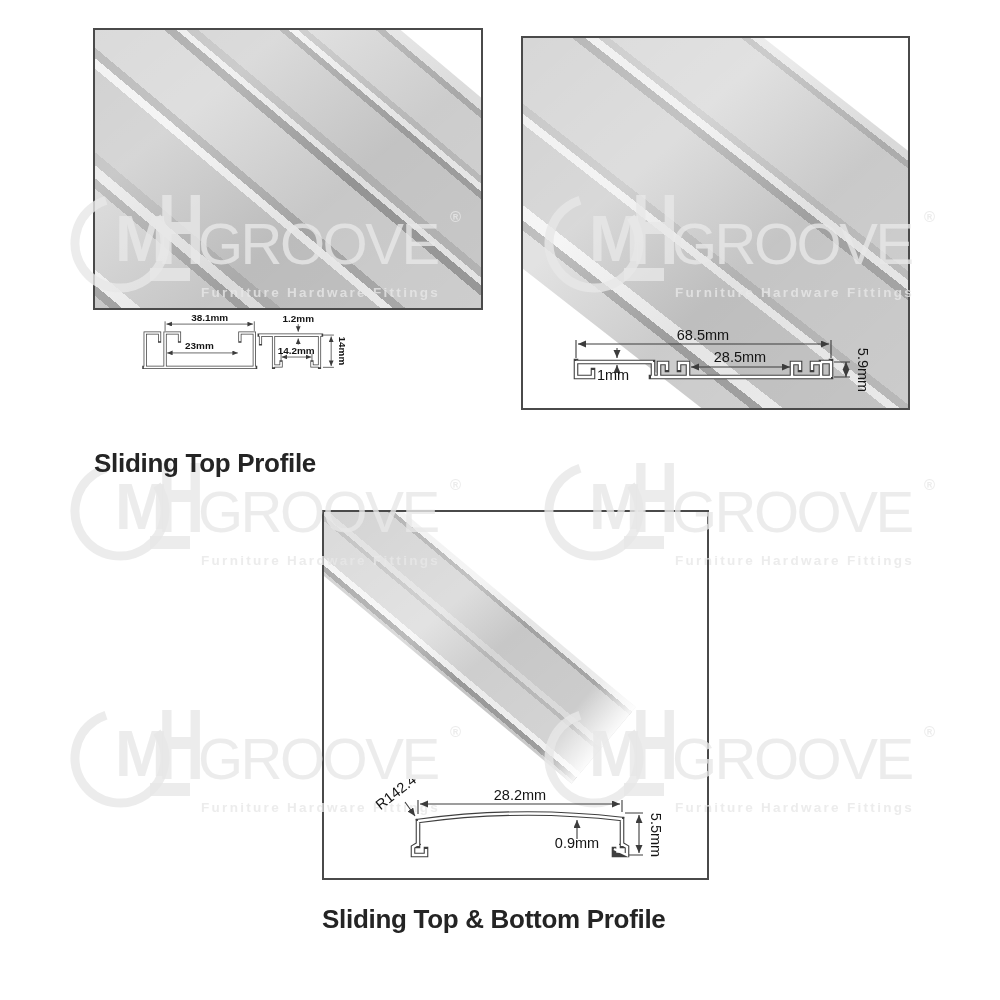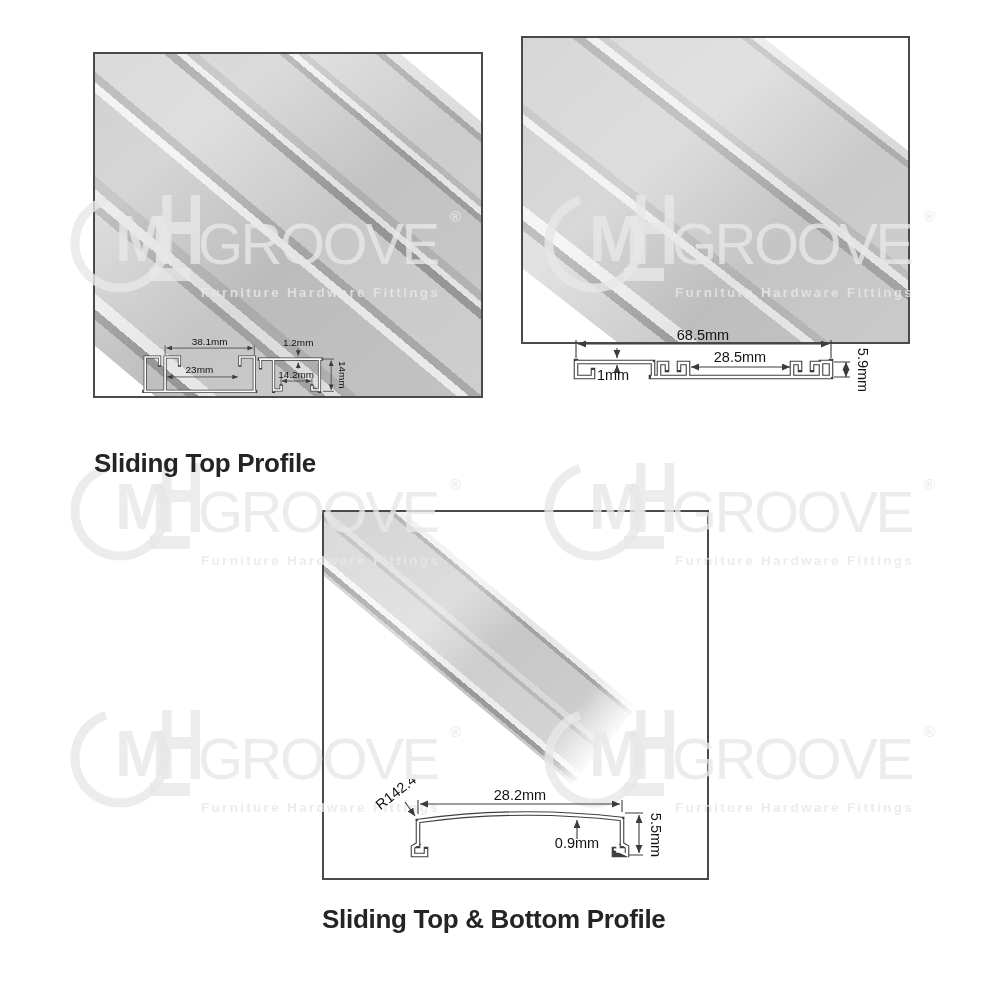--- a/index.html
+++ b/index.html
@@ -120,21 +120,21 @@
       <circle cx="54" cy="52" r="45" fill="none" stroke="currentColor" stroke-width="9" stroke-dasharray="225 58" transform="rotate(-35 54 52)"></circle>
       <rect x="84" y="77" width="40" height="13" fill="currentColor"></rect>
     </svg>
     <span class="wm-m">M</span>
     <span class="wm-h">H</span>
     <span class="wm-name">GROOVE</span>
     <span class="wm-reg">®</span>
     <span class="wm-tag">Furniture Hardware Fittings</span>
   </div>
 
-  <div class="panel" style="left:93px;top:52px;width:390px;height:346px;">
+  <div class="panel" style="left:93px;top:28px;width:390px;height:282px;font-weight:bold;">
     <div class="photo">
       <div class="bar bar1"></div>
     </div>
     <svg class="drawing" style="position:absolute;left:44px;top:268px;" width="302" height="92" viewBox="138 306 440 92">
       <defs>
         <marker id="ar" markerWidth="9" markerHeight="8" refX="8" refY="3.5" orient="auto-start-reverse" markerUnits="userSpaceOnUse">
           <path d="M0,0 L8,3.5 L0,7 z" fill="#3c3c3c"></path>
         </marker>
       </defs>
 
@@ -173,21 +173,21 @@
       <path class="xl" d="M345,376 L345,366 M390,376 L390,366"></path>
       <line class="dl" x1="346" y1="371" x2="389" y2="371" marker-start="url(#ar)" marker-end="url(#ar)"></line>
       <text class="dt" x="367" y="366">14.2mm</text>
 
       <path class="xl" d="M406,339 L422,339 M406,386 L422,386"></path>
       <line class="dl" x1="418" y1="341" x2="418" y2="384" marker-start="url(#ar)" marker-end="url(#ar)"></line>
       <text class="dt" x="430" y="362" transform="rotate(90 430 362)">14mm</text>
     </svg>
   </div>
 
-  <div class="panel" style="left:521px;top:36px;width:389px;height:308px;">
+  <div class="panel" style="left:521px;top:36px;width:389px;height:374px;">
     <div class="photo">
       <div class="bar bar2"></div>
     </div>
     <svg class="drawing" style="position:absolute;left:24px;top:281px;" width="330" height="72" viewBox="546 318 330 72">
       <path class="po" d="M575,361 L652,361
                           M575,360 L575,376 L592,376 L592,369
                           M652,361 L652,376
                           M650,376 L830,376
                           M658,376 L658,362 L666,362 L666,369
                           M678,369 L678,362 L687,362 L687,376

